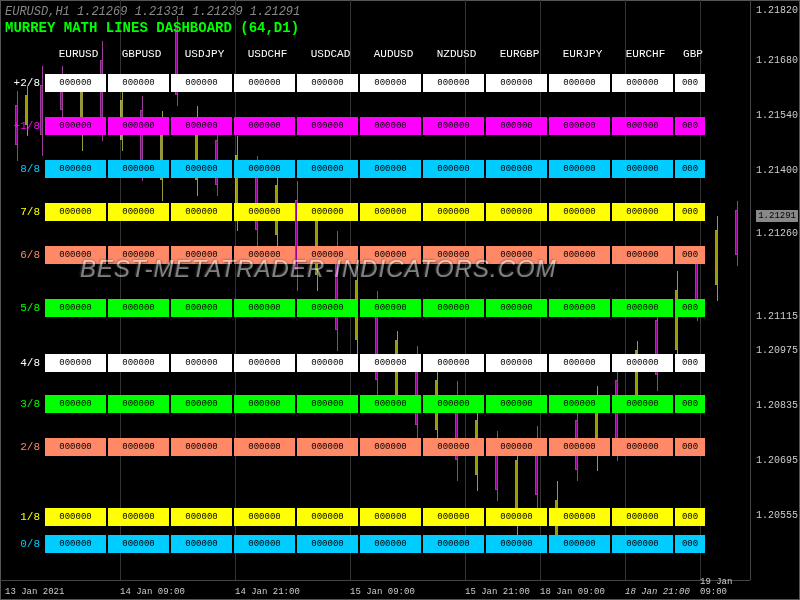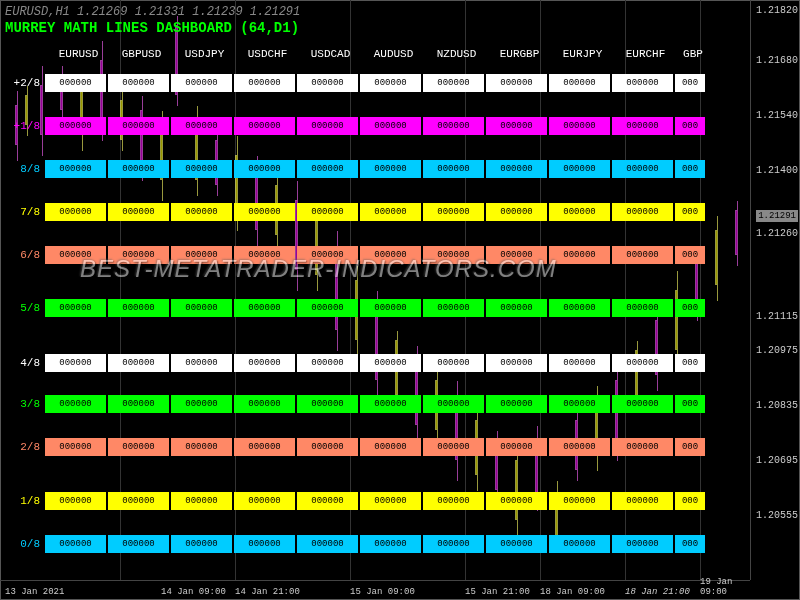--- a/index.html
+++ b/index.html
@@ -457,21 +457,21 @@
         <div class="cell c-salmon">000000</div>
         <div class="cell c-salmon">000000</div>
         <div class="cell c-salmon">000000</div>
         <div class="cell c-salmon">000000</div>
         <div class="cell c-salmon">000000</div>
         <div class="cell c-salmon">000000</div>
         <div class="cell c-salmon">000000</div>
         <div class="cell c-salmon">000</div>
       </div>
     </div>
-    <div class="row" style="top: 490px; justify-content: flex-end;">
+    <div class="row" style="top: 506px; justify-content: flex-end;">
       <div class="row-label lbl-yellow">1/8</div>
       <div class="cells">
         <div class="cell c-yellow">000000</div>
         <div class="cell c-yellow">000000</div>
         <div class="cell c-yellow">000000</div>
         <div class="cell c-yellow">000000</div>
         <div class="cell c-yellow">000000</div>
         <div class="cell c-yellow">000000</div>
         <div class="cell c-yellow">000000</div>
         <div class="cell c-yellow">000000</div>
@@ -509,20 +509,20 @@
     <div class="y-tick" style="top: 228px;">1.21260</div>
     <div class="y-tick" style="top: 304px; margin-top: 7px;">1.21115</div>
     <div class="y-tick" style="top: 345px;">1.20975</div>
     <div class="y-tick" style="top: 400px;">1.20835</div>
     <div class="y-tick" style="top: 455px;">1.20695</div>
     <div class="y-tick" style="top: 510px;">1.20555</div>
   </div>
 
 <div class="x-axis" id="x-axis">
     <div class="x-tick" style="left: 5px;">13 Jan 2021</div>
-    <div class="x-tick" style="left: 120px; margin-left: 41px;">14 Jan 09:00</div>
+    <div class="x-tick" style="left: 120px;">14 Jan 09:00</div>
     <div class="x-tick" style="left: 235px;">14 Jan 21:00</div>
     <div class="x-tick" style="left: 350px;">15 Jan 09:00</div>
     <div class="x-tick" style="left: 465px;">15 Jan 21:00</div>
     <div class="x-tick" style="left: 540px;">18 Jan 09:00</div>
     <div class="x-tick" style="left: 625px; font-style: italic;">18 Jan 21:00</div>
     <div class="x-tick" style="left: 700px;">19 Jan 09:00</div>
   </div>
 
 </body></html>

